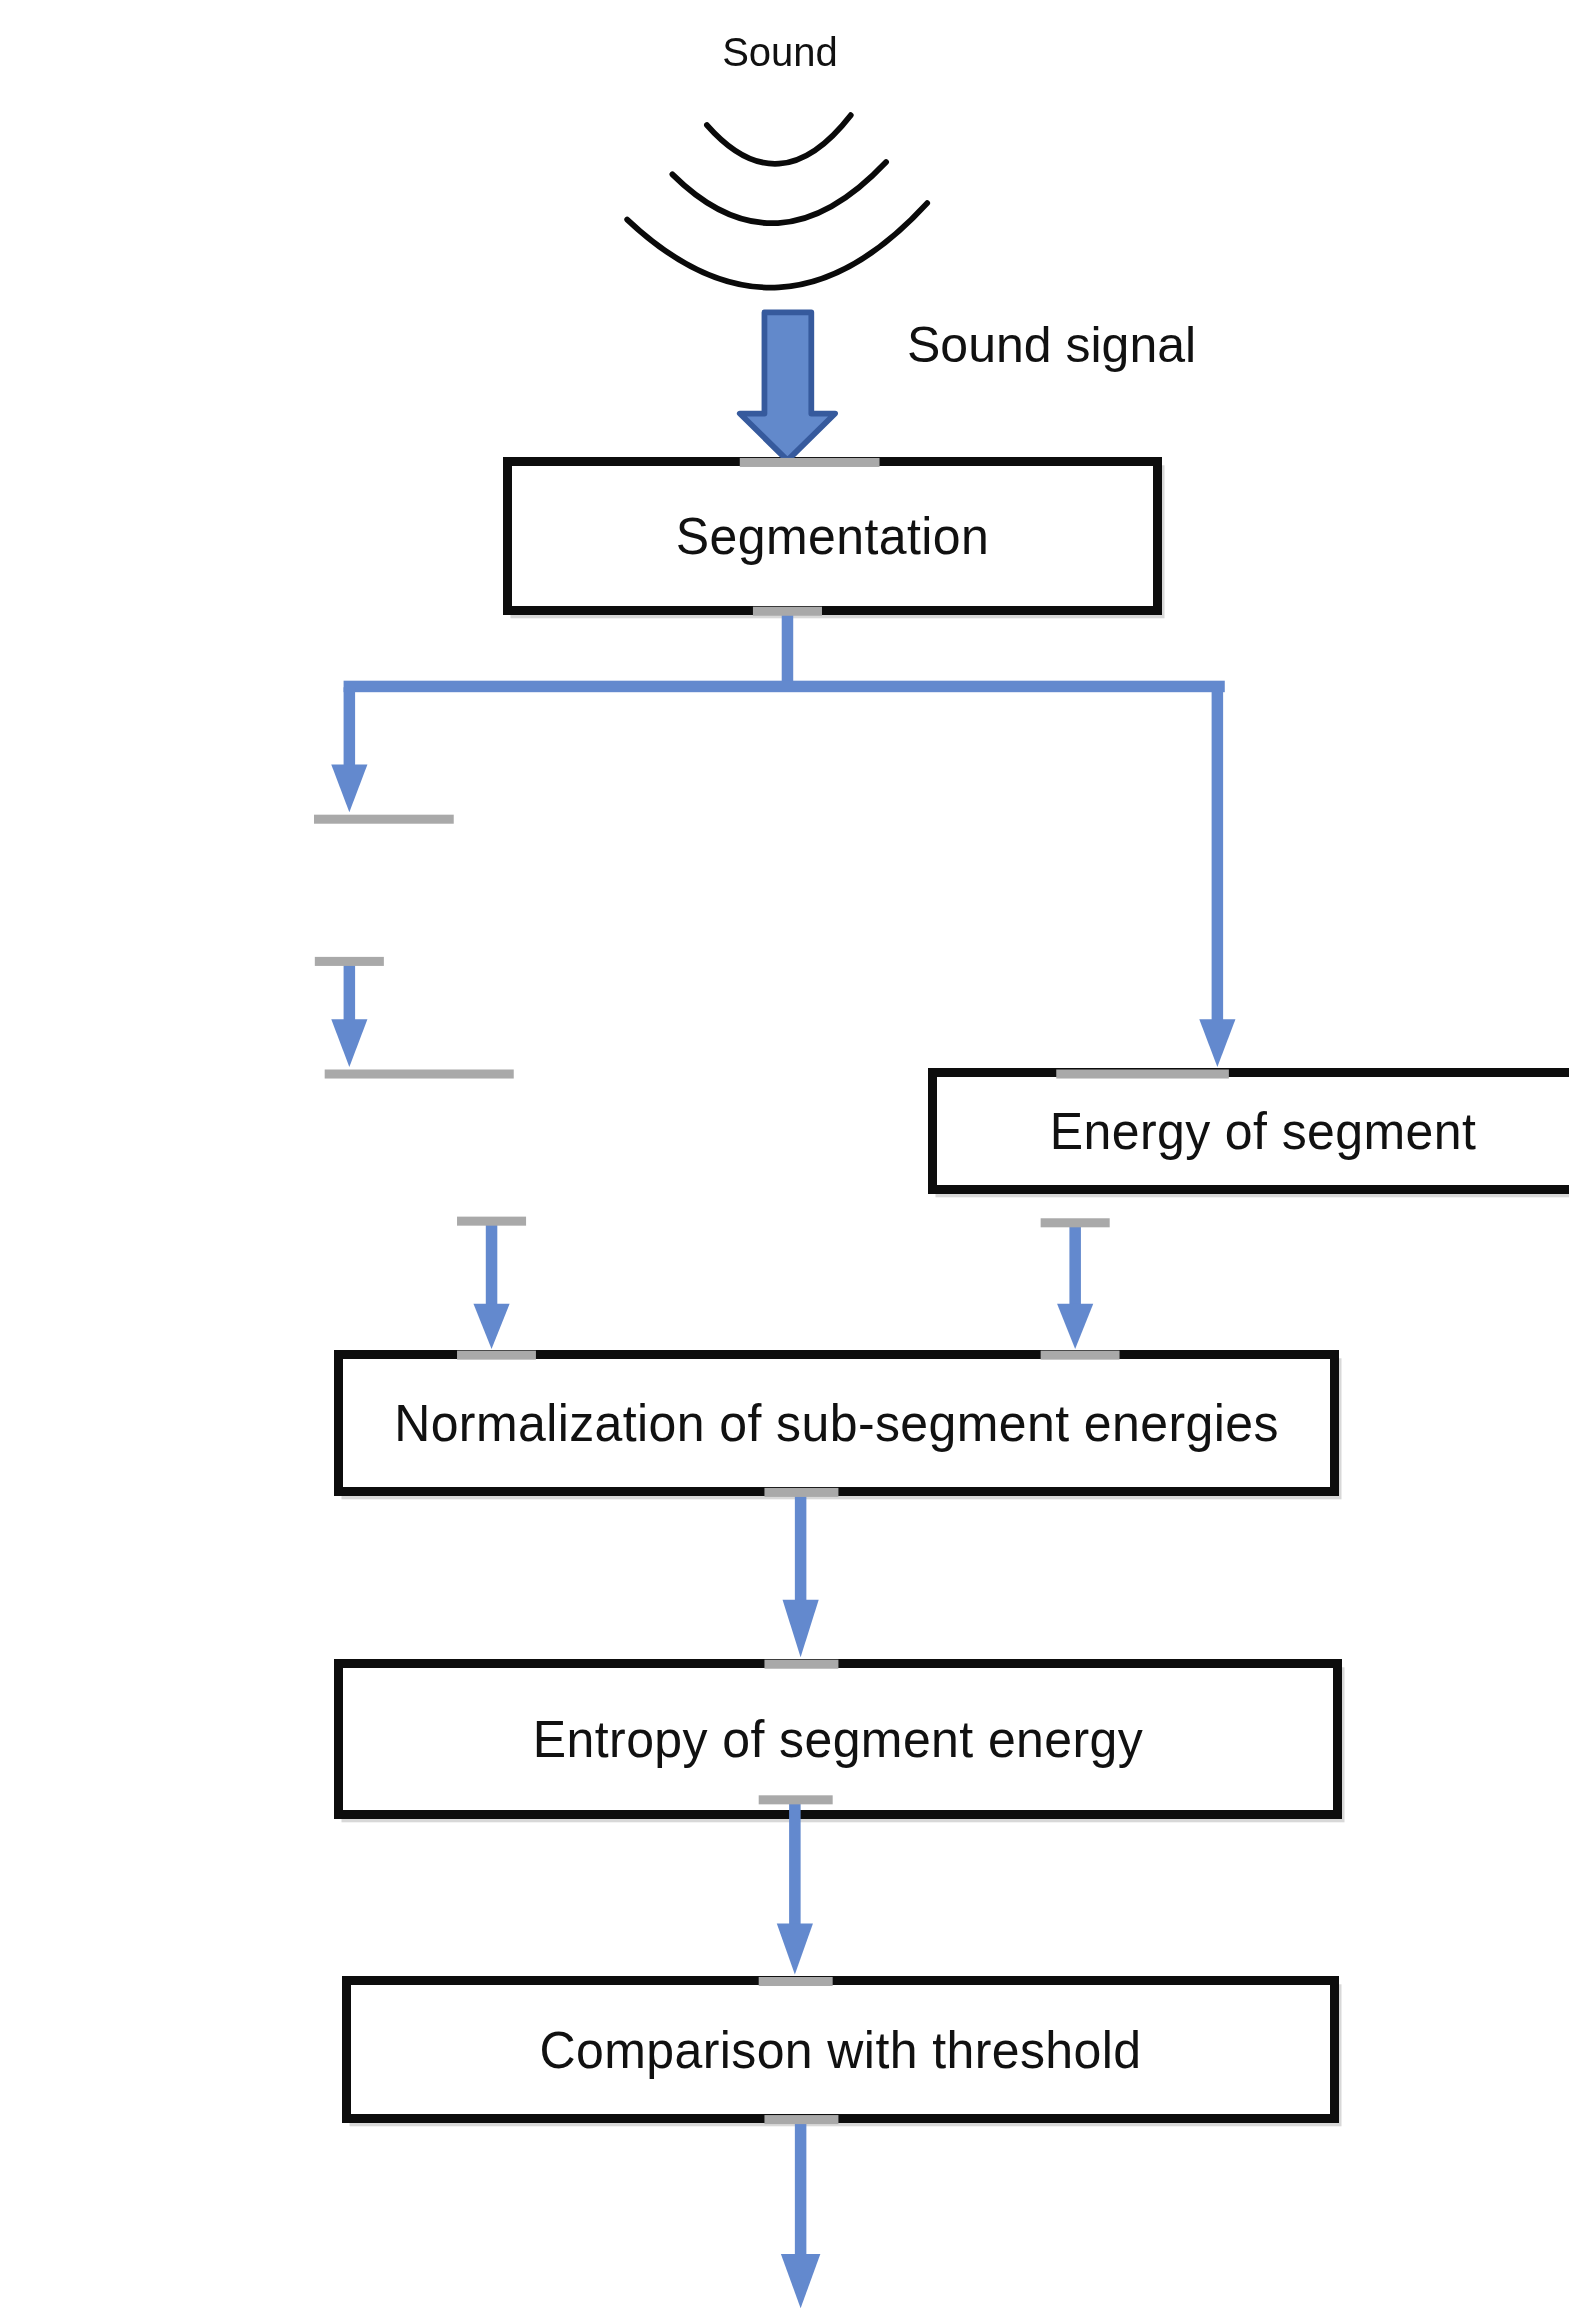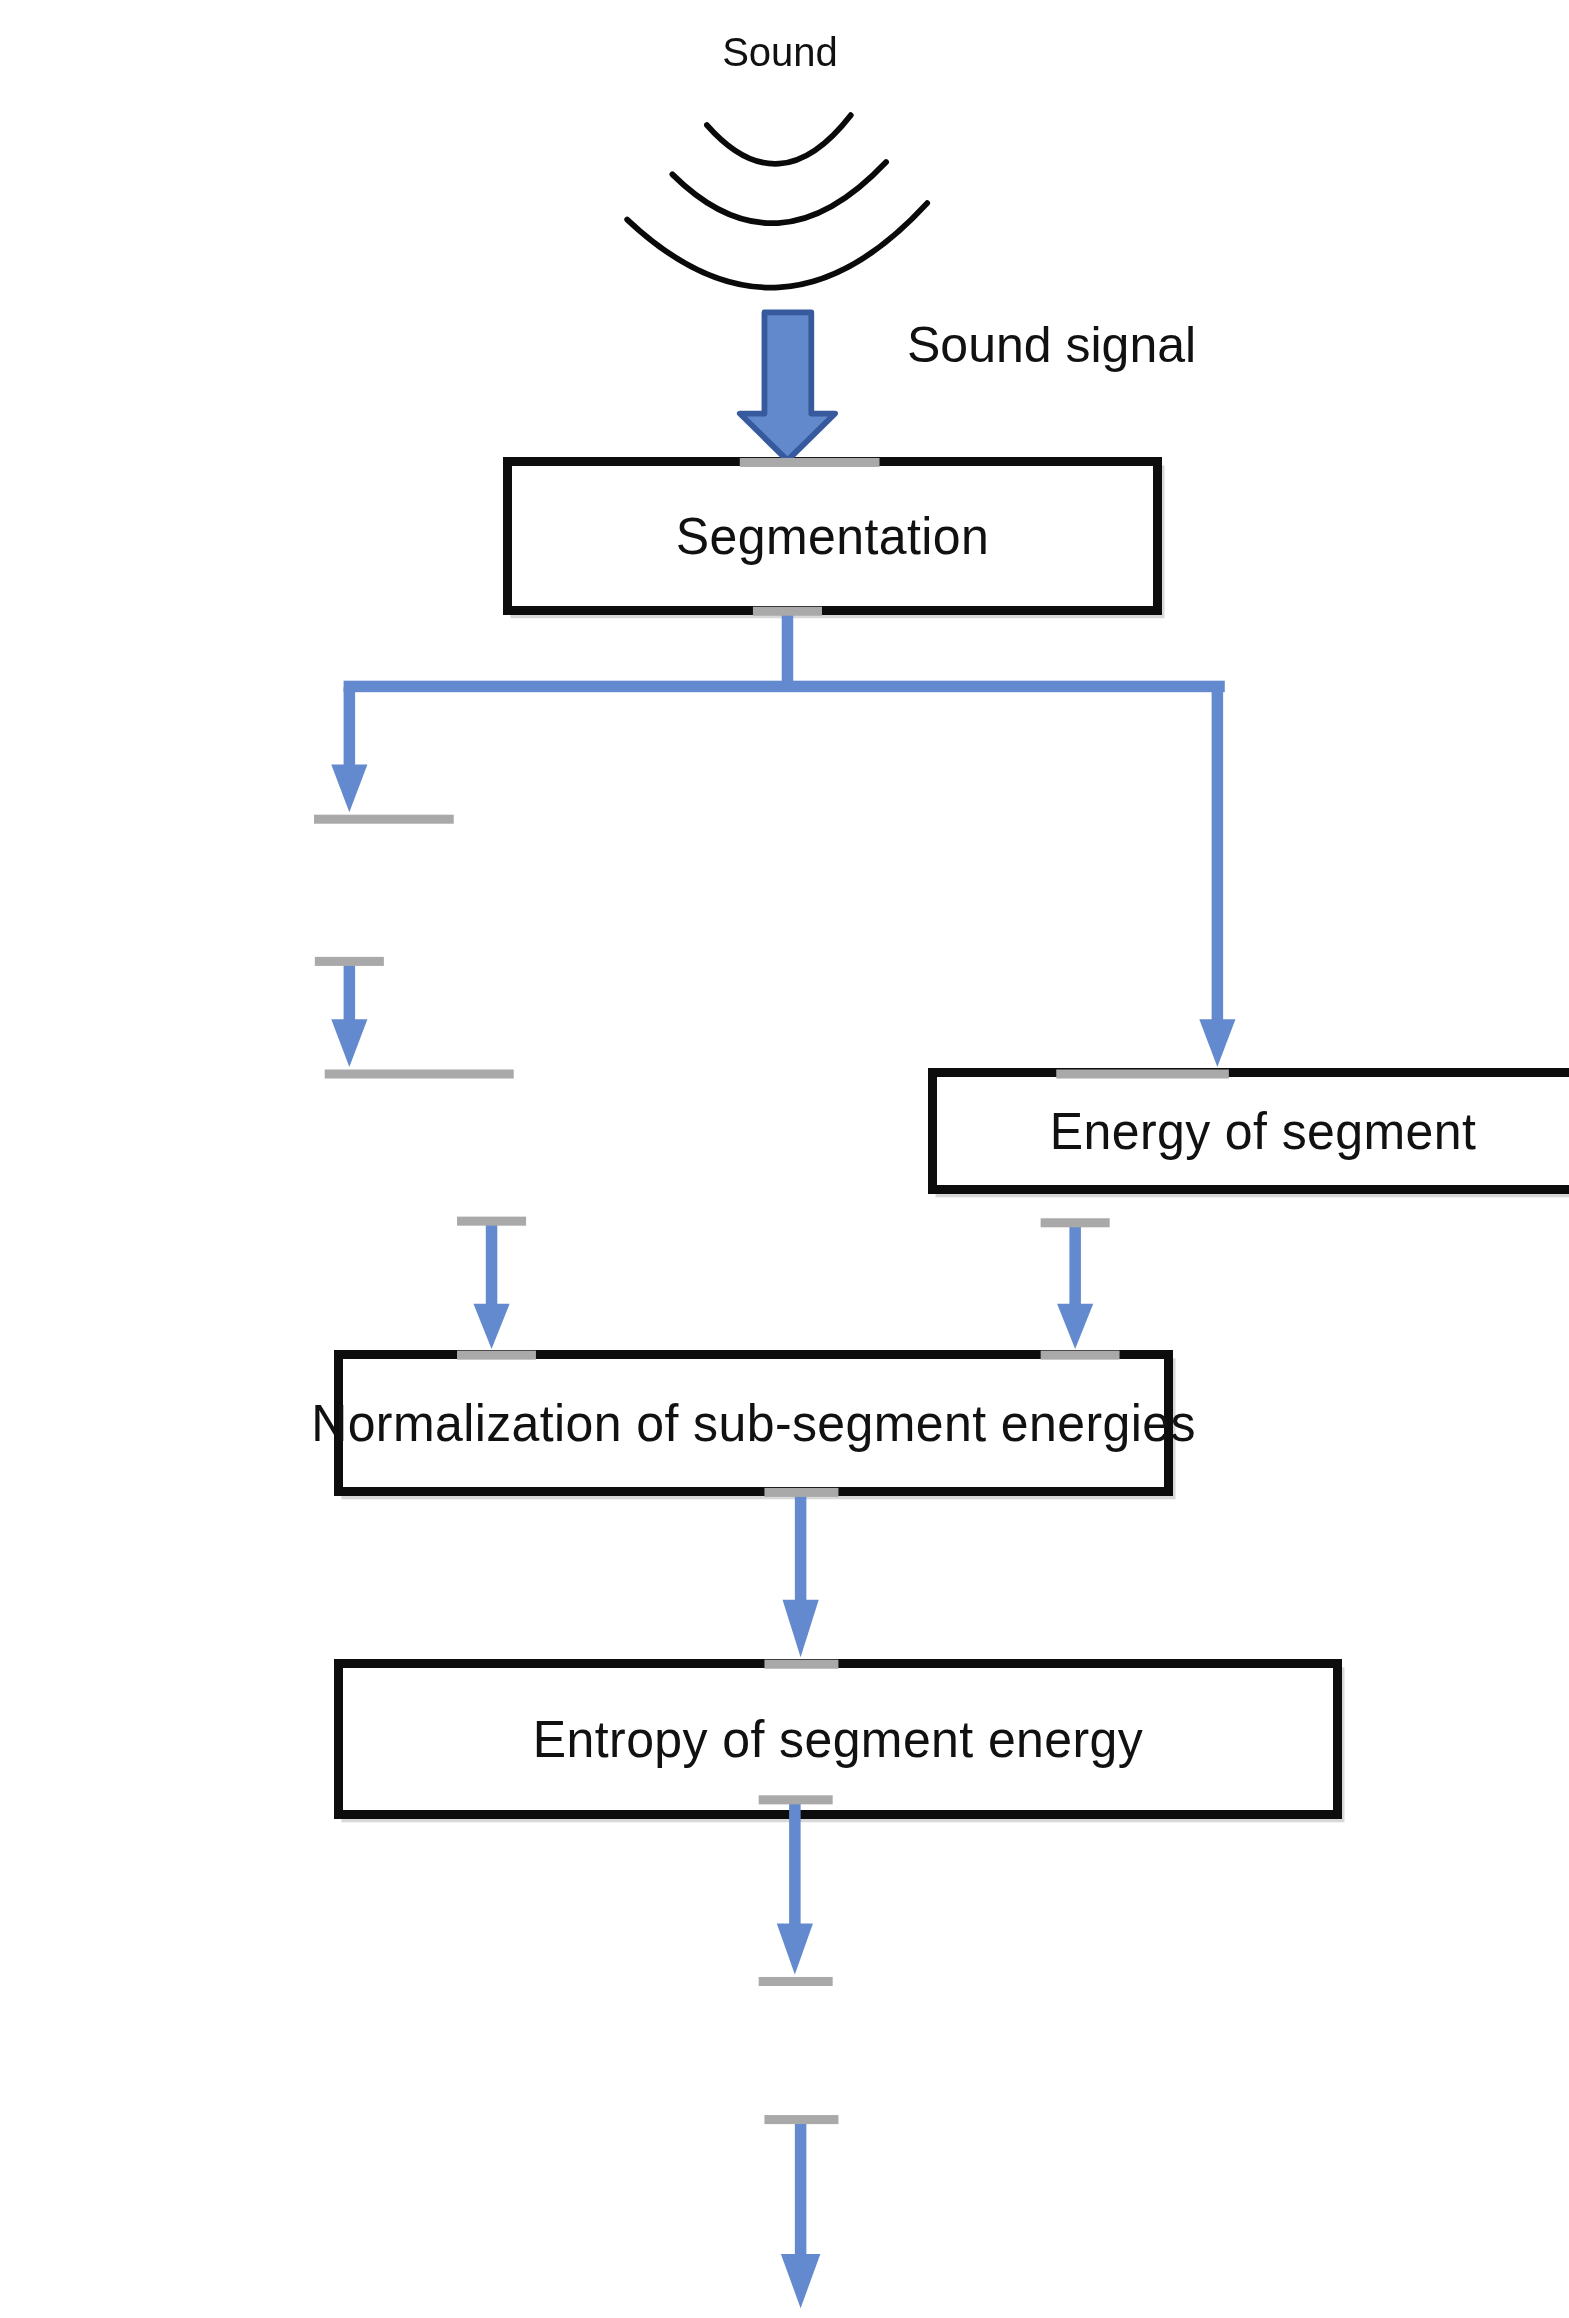--- a/index.html
+++ b/index.html
@@ -26,21 +26,21 @@
   }
   .free-label{
     position:absolute; font-size:40px; color:var(--text); white-space:nowrap;
   }
   #svg-layer{position:absolute; left:0; top:0; width:1570px; height:2319px; pointer-events:none;}
   
   #box-segmentation {left:459px; top:457px;  width:659px;  height:158px;}
   #box-subseg       {left:19px;  top:814px;  width:666px;  height:151px;}
   #box-energy-sub   {left:15.6px;  top:1068px; width:726px;  height:156px;}
   #box-energy-seg   {left:884px;top:1068px; width:670px;  height:126px;}
-  #box-normalization{left:290px; top:1350px; width:839px; height:146px;}
+  #box-normalization{left:290px; top:1350px; width:1005px; height:146px;}
   #box-entropy      {left:290px; top:1659px; width:1008px; height:160px;justify-content:center;}
   #box-comparison   {left:298px; top:1976px; width:997px; height:147px;}
   #label-sound{left:780px; top:30px; transform:translateX(-50%);}
   #label-audio-signal{left:907px; top:316px; font-size:50px;}
 </style>
 </head>
 <body>
 
 <div id="canvas">
 
@@ -51,20 +51,23 @@
     <span class="lbl">Segmentation</span>
   </div>
   <div class="flow-box" id="box-energy-seg">
     <span class="lbl">Energy of segment</span>
   </div>
   <div class="flow-box" id="box-normalization">
     <span class="lbl">Normalization of sub-segment energies</span>
   </div>
   <div class="flow-box" id="box-entropy">
     <span class="lbl">Entropy of segment energy</span>
+  </div>
+  <div class="flow-box" id="box-comparison">
+    <span class="lbl">Comparison with threshold</span>
   </div>
 
   <svg id="svg-layer" viewBox="0 0 1910 2821" xmlns="http://www.w3.org/2000/svg">
 
     <g fill="none" stroke="var(--sound-wave-black)" stroke-width="7" stroke-linecap="round">
       <path d="M 860 152 Q 948 252 1035 140"></path>
       <path d="M 818 212 Q 945 338 1078 197"></path>
       <path d="M 763 267 Q 949 442 1128 247"></path>
     </g>
 

